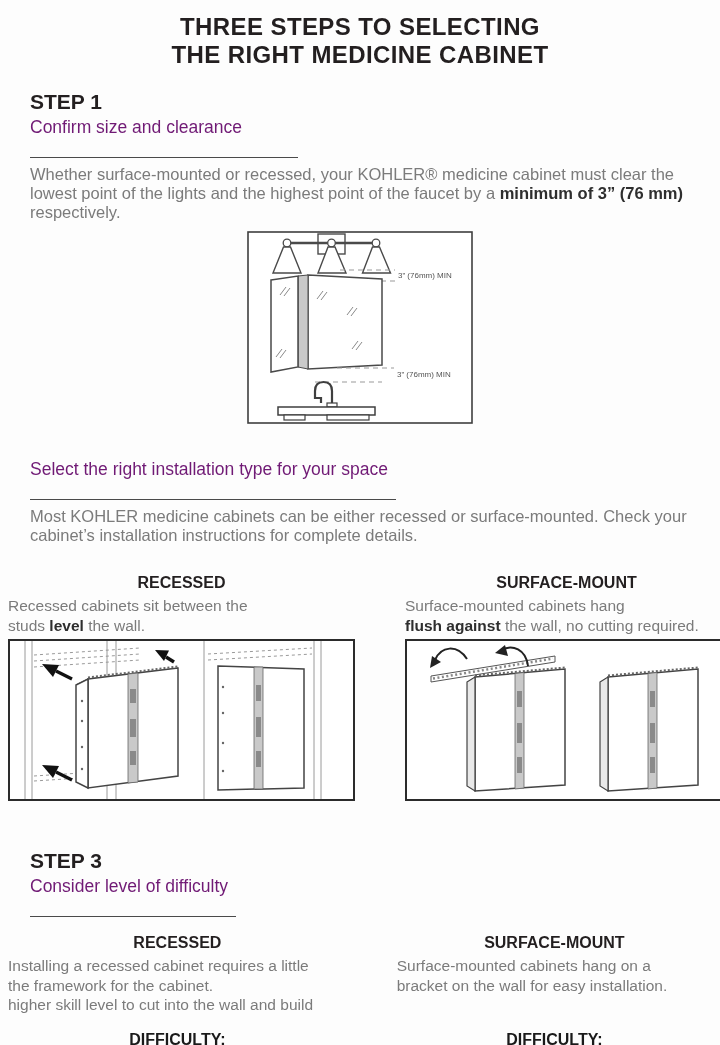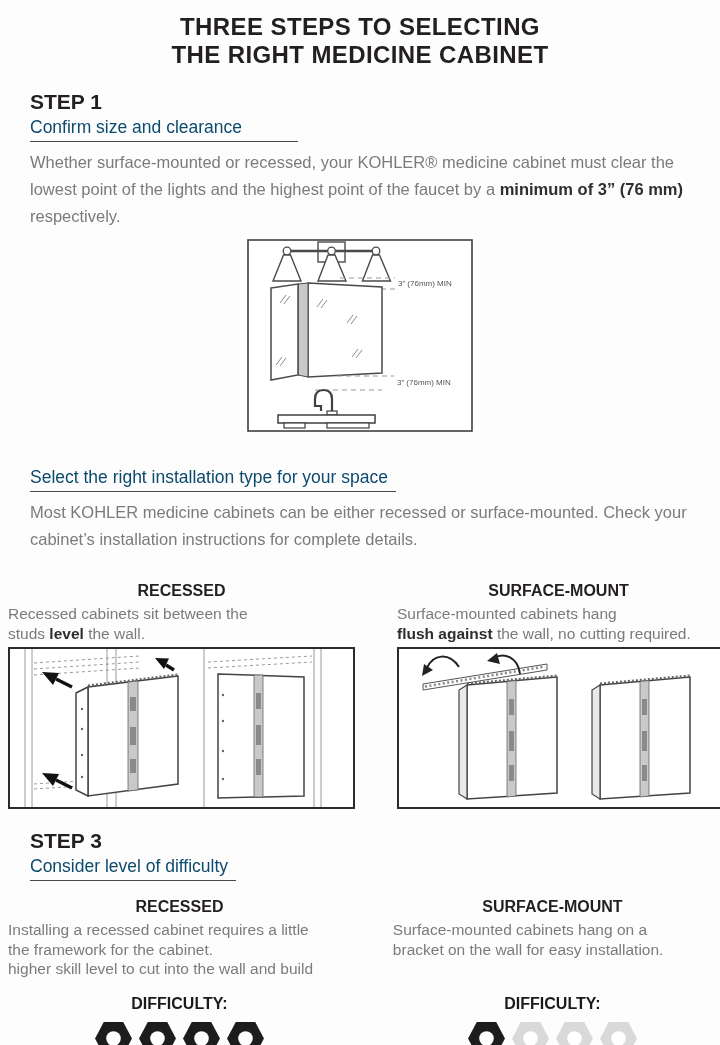--- a/index.html
+++ b/index.html
@@ -8,42 +8,42 @@
     width:720px; height:1045px; margin:0 auto; background:#fdfdfd;
     color:#231f20; overflow:hidden; position:relative;
   }
   .title {
     padding-top:13px; text-align:center; font-size:24px; font-weight:bold;
     line-height:28px; letter-spacing:0.4px; color:#231f20;
   }
   .step-block { margin:0 30px; }
   .step-h { font-size:21px; font-weight:bold; line-height:24px; color:#231f20; }
   .step-sub {
-    display:inline-block; font-size:17.5px; line-height:20px; color:#0c4a6e;
-    border-bottom:1.5px solid #4a4a4a; padding-bottom:4px; margin-top:3px;
+    display:inline-block; font-size:17.5px; line-height:20px; color:#701a75;
+    border-bottom:1.5px solid #4a4a4a; padding-bottom:20px; margin-top:3px;
   }
-  .body-text { font-size:16.5px; line-height:27px; color:#7b7b7b; margin-top:7px; }
+  .body-text { font-size:16.5px; line-height:19px; color:#7b7b7b; margin-top:7px; }
   .body-text b { color:#2e2e2e; font-weight:bold; }
   .fig1-wrap { width:226px; margin:9px auto 0; }
-  .row { display:flex; padding:0 8px; gap:22px; }
+  .row { display:flex; padding:0 8px; gap:30px; }
   .col-a { width:347px; }
   .col-b { width:343px;padding-left:20px; }
   .col-title { font-size:16px; font-weight:bold; text-align:center; color:#231f20; line-height:19px; }
   .col-desc { font-size:15.5px; line-height:19.5px; color:#7b7b7b; text-align:left; margin-top:4px; }
   .col-desc b { color:#2e2e2e; font-weight:bold; }
   .col-desc .ln { display:block; }
   .fig2-wrap { margin-top:4px; }
   .desc-area { min-height:62px; }
   .difficulty-label { font-size:16px; font-weight:bold; text-align:center; color:#1a1a1a; margin-top:13px; }
   .nut-row { display:flex; justify-content:center; gap:5px; margin-top:8px; }
   .nut-row svg { width:39px; height:35px; }
   svg text { font-family:"Liberation Sans", sans-serif; }
   .s1 { margin-top:21px; }
   .s2 { margin-top:28px; }
-  .s3 { margin-top:16px; }
+  .s3 { margin-top:44px; }
   .cols2 { margin-top:28px; }
   .cols3 { margin-top:16px; }
 </style>
 </head>
 <body>
 
 <div class="page">
 
   <h1 class="title">
     <span>THREE STEPS TO SELECTING</span><br>

